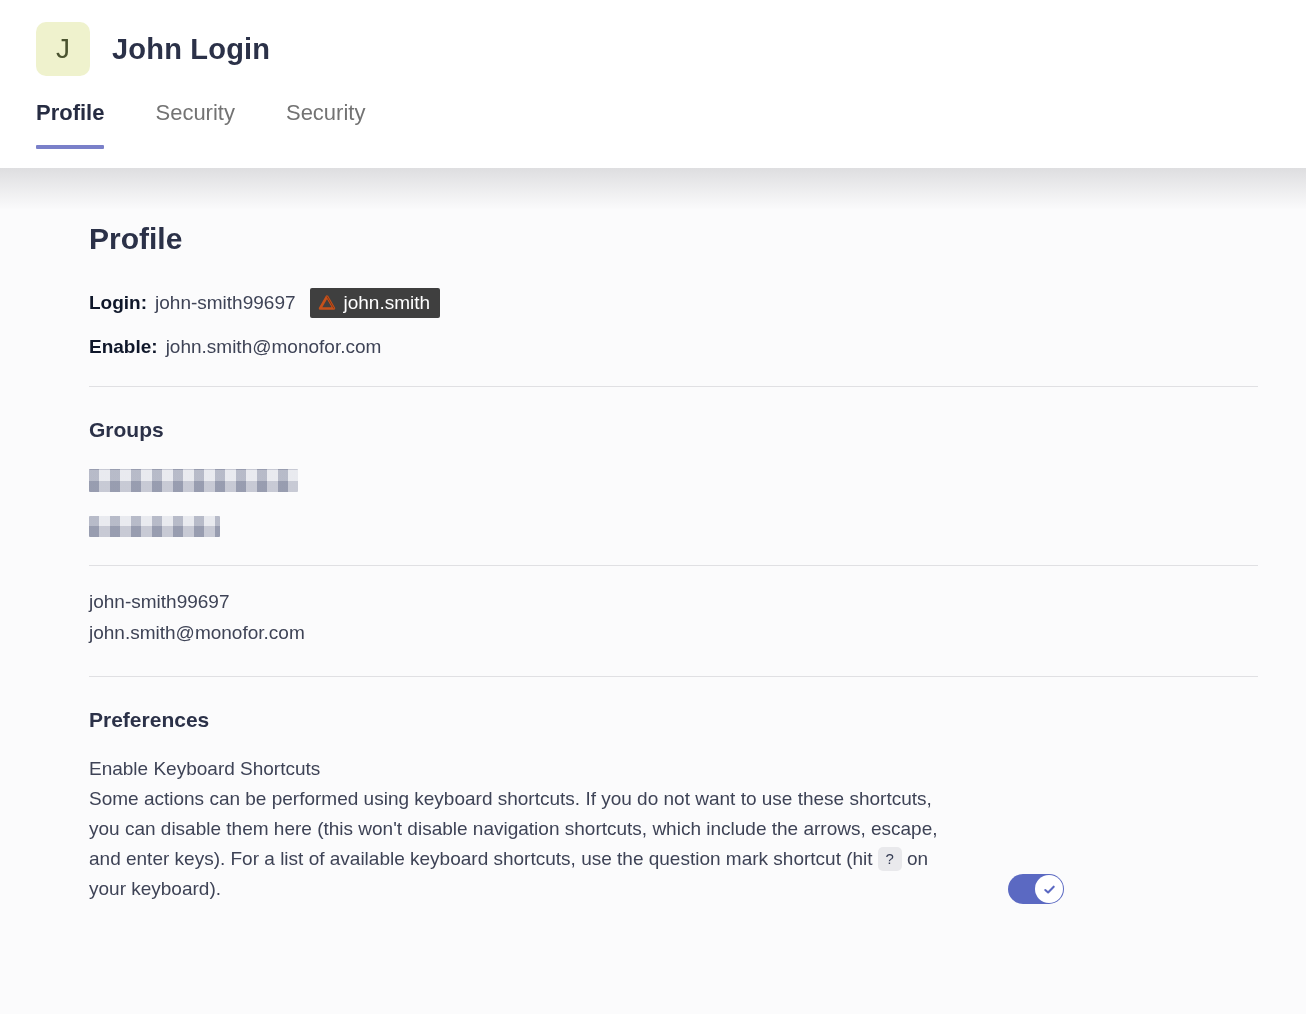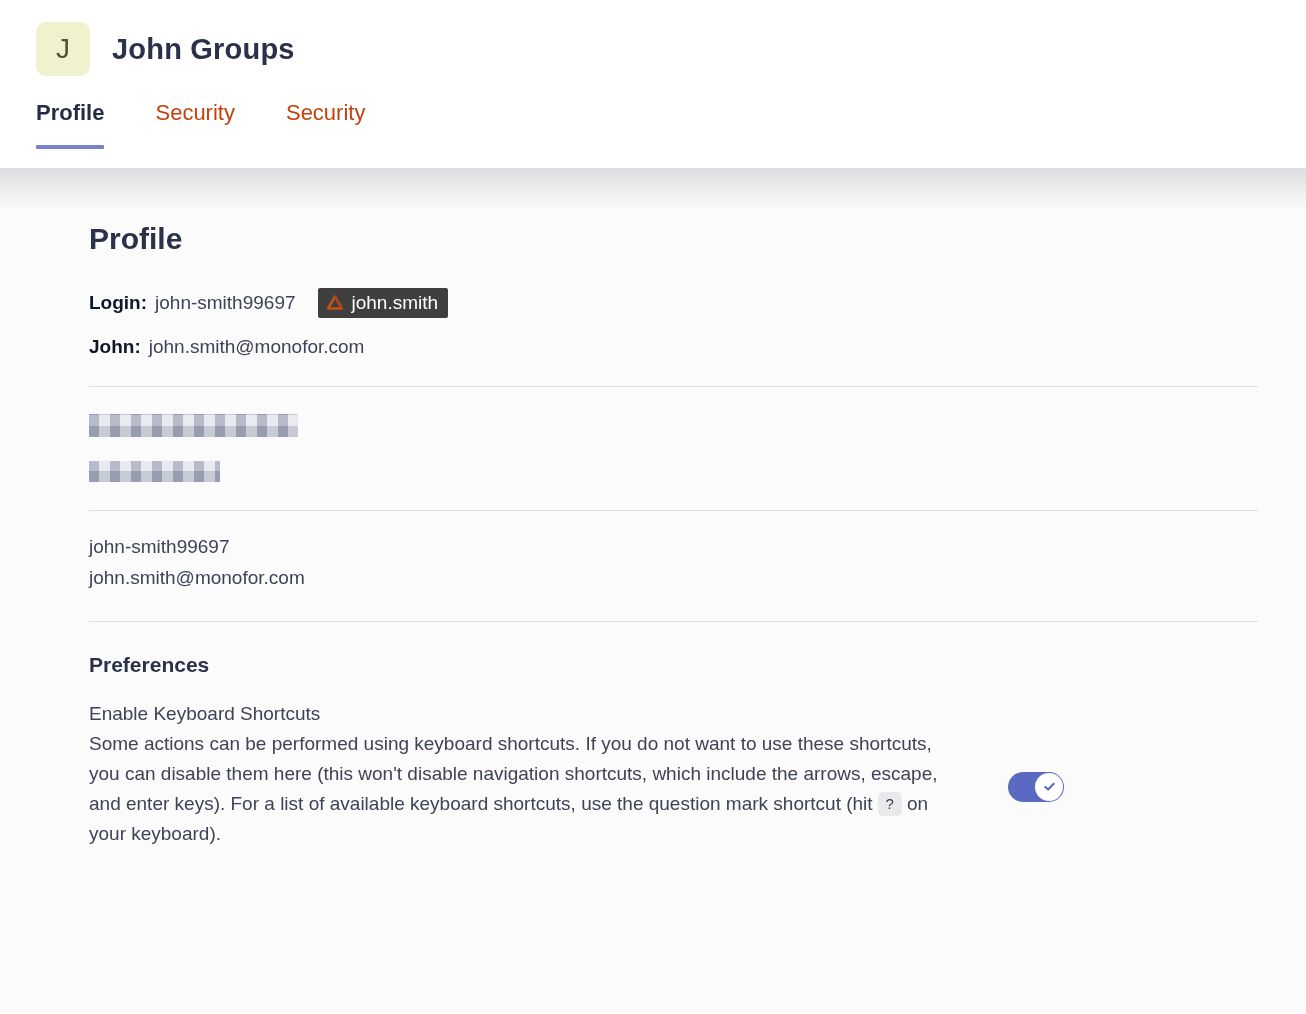--- a/index.html
+++ b/index.html
@@ -31,21 +31,21 @@
   }
   .user-name {
     font-size: 29px;
     font-weight: bold;
     color: #2b3148;
     letter-spacing: 0.2px;
   }
   .tabs { display: flex; gap: 51px; margin-top: 24px; margin-left: 0; }
   .tab {
     font-size: 22px;
-    color: #c2410c;
+    color: #737373;
     padding-bottom: 32px;
     position: relative;
     cursor: pointer;
   }
   .tab.active { font-weight: bold; color: #262c42; }
   .tab.active::after {
     content: "";
     position: absolute;
     left: 0; right: 0; bottom: 9px;
     height: 4px;
@@ -74,21 +74,21 @@
     margin-top: 32px;
     font-size: 19px;
     display: flex;
     align-items: center;
   }
   .field-row.email { margin-top: 18px; }
   .field-label { font-weight: bold; color: #0f172a; margin-right: 8px; }
   .field-value { color: #3e4356; }
 
   .provider-badge {
-    margin-left: 22px;
+    margin-left: 14px;
     background: #3f3f3f;
     color: #ffffff;
     border-radius: 2px;
     height: 30px;
     padding: 0 10px 0 7px;
     font-size: 19px;
     display: inline-flex;
     align-items: center;
     gap: 7px;
   }
@@ -127,21 +127,21 @@
       repeating-linear-gradient(90deg, rgba(96,104,132,0.32) 0 10px, rgba(255,255,255,0.28) 10px 21px),
       repeating-linear-gradient(0deg, rgba(120,126,150,0.30) 0 11px, rgba(236,237,242,0.65) 11px 22px),
       #ccced9;
   }
   .redacted.g1 { width: 209px; height: 23px; margin-top: 27px; }
   .redacted.g2 { width: 131px; height: 21px; margin-top: 24px; }
 
   .scm-list { margin-top: 20px; font-size: 19px; line-height: 31px; color: #3e4356; }
 
   
-  .pref-row { display: flex; align-items: center; margin-top: 22px; gap: 42px; }
+  .pref-row { display: flex; align-items: flex-end; margin-top: 22px; gap: 42px; }
   .pref-text { width: 877px; font-size: 19px; line-height: 30px; color: #3e4356; }
   .pref-label { display: block; }
   .kbd {
     display: inline-block;
     background: #e9e9ec;
     border-radius: 5px;
     padding: 0 8px;
     font-size: 15px;
     line-height: 24px;
     color: #333a52;
@@ -169,21 +169,21 @@
   .toggle-knob svg { display: block; }
 </style>
 </head>
 <body>
 
 <div class="header">
   <div class="header-top">
     <div class="avatar">
       <span>J</span>
     </div>
-    <div class="user-name">John Groups</div>
+    <div class="user-name">John Login</div>
   </div>
   <div class="tabs">
     <div class="tab active">Profile</div>
     <div class="tab">Security</div>
     <div class="tab">Security</div>
   </div>
 </div>
 <div class="header-shadow"></div>
 
 <div class="main">
@@ -198,26 +198,29 @@
         <svg viewBox="0 0 24 24" width="20" height="20" aria-hidden="true">
           <path d="M12 4.2 L20.3 18.6 L3.7 18.6 Z" fill="none" stroke="#c4511b" stroke-width="3.1" stroke-linejoin="round"></path>
           <path d="M12 4.2 L20.3 18.6" fill="none" stroke="#8f3410" stroke-width="1.2"></path>
         </svg>
       </span>
       <span>john.smith</span>
     </span>
   </div>
 
   <div class="field-row email">
-    <span class="field-label">John:</span>
+    <span class="field-label">Enable:</span>
     <span class="field-value">john.smith@monofor.com</span>
   </div>
 
   <hr class="divider">
 
+  <div class="section-title-row">
+    <h2 class="section-title">Groups</h2>
+  </div>
   <div class="redacted g1"></div>
   <div class="redacted g2"></div>
 
   <hr class="divider">
 
   <div class="scm-list">
     <div>john-smith99697</div>
     <div>john.smith@monofor.com</div>
   </div>
 

